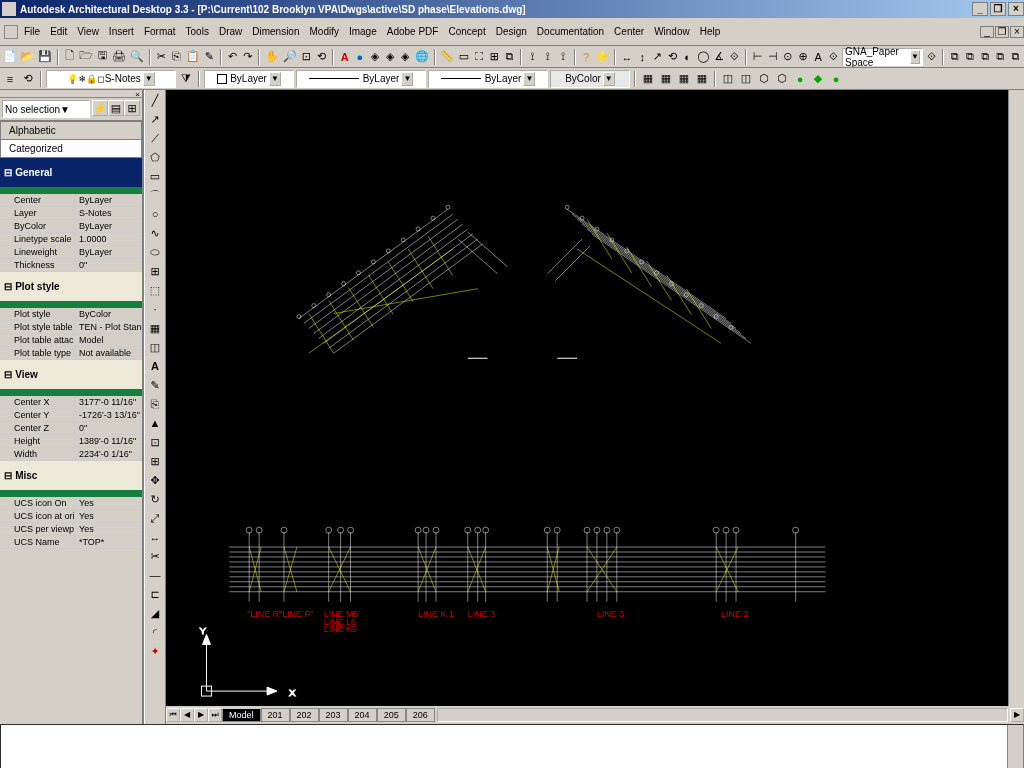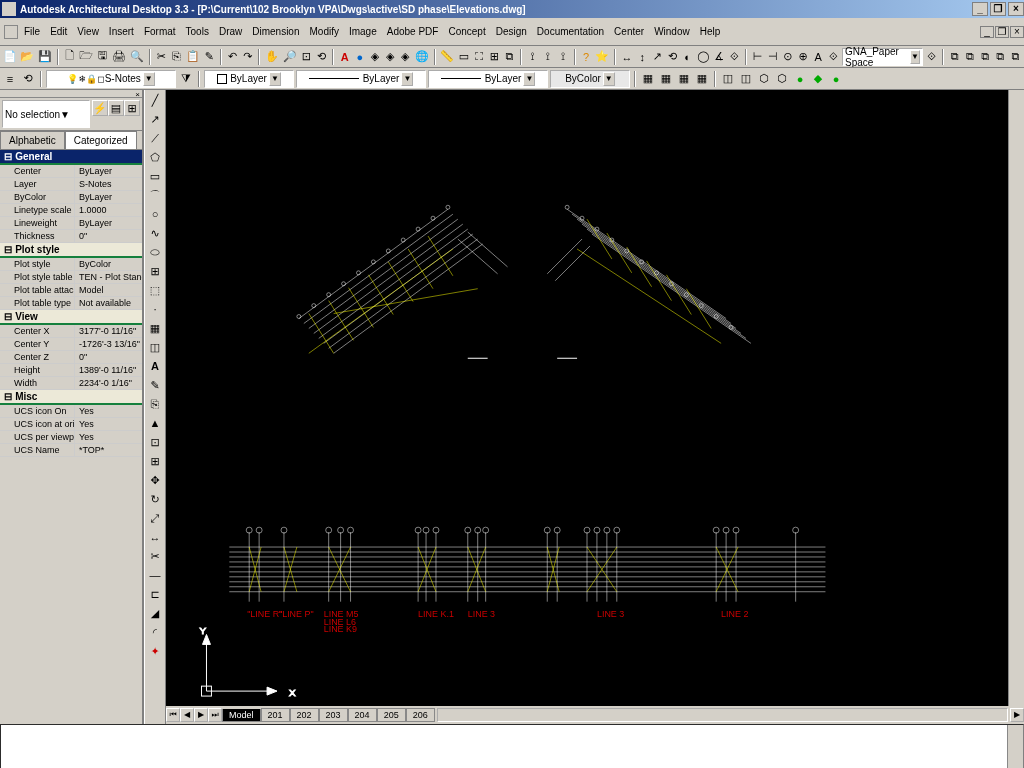--- a/index.html
+++ b/index.html
@@ -14,26 +14,26 @@
 .menubar .spacer { flex:1; }
 .menubar .winbtn { width:14px; height:12px; background:#d4d0c8; border:1px solid #808080; margin-left:1px; text-align:center; line-height:10px; }
 .toolbar { background:#d4d0c8; height:22px; border-bottom:1px solid #808080; display:flex; align-items:center; padding:0 2px; gap:2px; overflow:hidden; }
 .tbtn { width:16px; height:16px; border:1px solid transparent; display:inline-flex; align-items:center; justify-content:center; font-size:11px; }
 .tsep { width:2px; height:16px; border-left:1px solid #808080; border-right:1px solid #fff; margin:0 2px; }
 .tcombo { height:18px; border:1px inset #fff; background:#fff; padding:0 2px; display:flex; align-items:center;justify-content:center; }
 .tcombo .drop { width:12px; height:14px; background:#d4d0c8; border:1px outset #fff; margin-left:2px; text-align:center; line-height:12px; font-size:8px; }
 .main { display:flex; height:634px; }
 .proppal { width:144px; background:#d4d0c8; border-right:2px solid #808080; display:flex; flex-direction:column; }
 .proppal .selrow { display:flex; padding:2px; border-bottom:1px solid #808080; }
-.proppal .selcombo { flex:1; background:#fff; border:1px inset #fff; height:28px; padding:0 2px; display:flex; align-items:center; }
-.proppal .tabs { display:flex; border-bottom:1px solid #808080; }
+.proppal .selcombo { flex:1; background:#fff; border:1px inset #fff; height:18px; padding:0 2px; display:flex; align-items:center; }
+.proppal .tabs { display:flex; border-bottom:1px solid #808080;flex-direction:column; }
 .proppal .tab { padding:3px 8px; background:#d4d0c8; border:1px solid #808080; border-bottom:none; font-size:10px; }
 .proppal .tab.active { background:#fff; }
 .propgrid { overflow:auto; }
-.propgrid .grp { background:#ece9d8; font-weight:bold; padding:1px 4px; border-bottom:2px solid #15803d; }
+.propgrid .grp { background:#ece9d8; font-weight:bold; padding:9px 4px; border-bottom:7px solid #15803d; }
 .propgrid .grp.sel { background:#0a246a; color:#fff; }
 .propgrid .row { display:flex; border-bottom:1px solid #ccc; }
 .propgrid .row .k { width:75px; padding:1px 4px 1px 14px; border-right:1px solid #ccc; font-size:9px; white-space:nowrap; overflow:hidden; }
 .propgrid .row .v { flex:1; padding:1px 4px; font-size:9px; white-space:nowrap; overflow:hidden; }
 .vtool { width:22px; background:#d4d0c8; border-left:1px solid #fff; border-right:1px solid #808080; display:flex; flex-direction:column; align-items:center; padding-top:2px; gap:3px; }
 .vtool .vb { width:16px; height:16px; border:1px solid transparent; display:flex; align-items:center; justify-content:center; font-size:11px; }
 .canvas-wrap { flex:1; display:flex; flex-direction:column; }
 .canvas { flex:1; background:#000; position:relative; overflow:hidden; }
 .canvas svg { position:absolute; top:0; left:0; }
 .scrollbar-v { width:16px; background:#d4d0c8; border-left:1px solid #888; }

